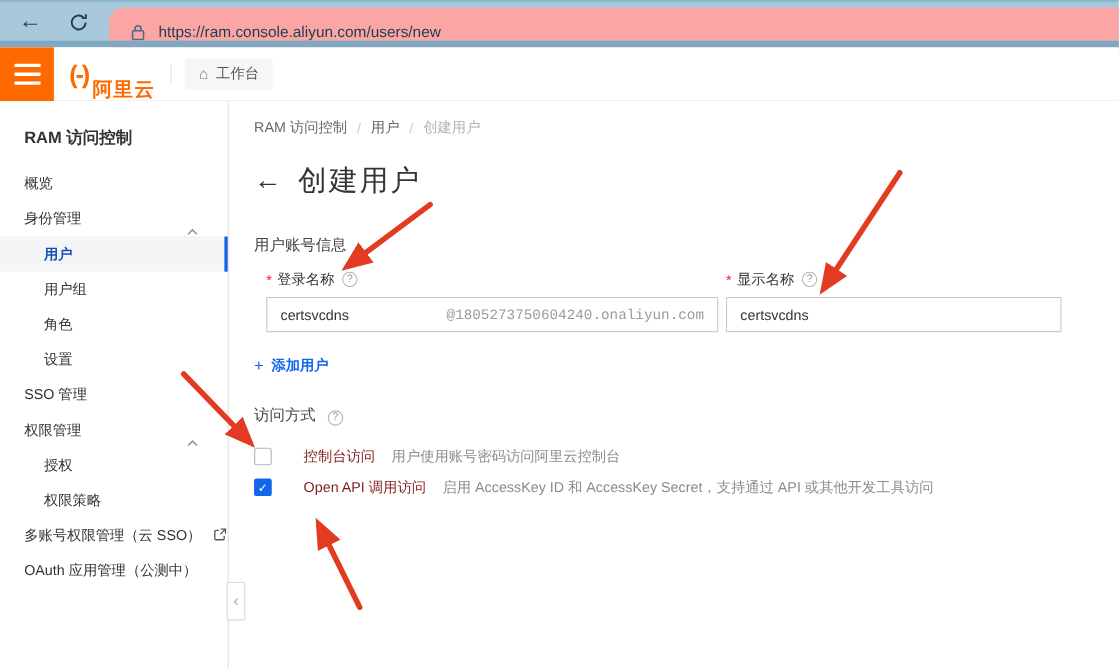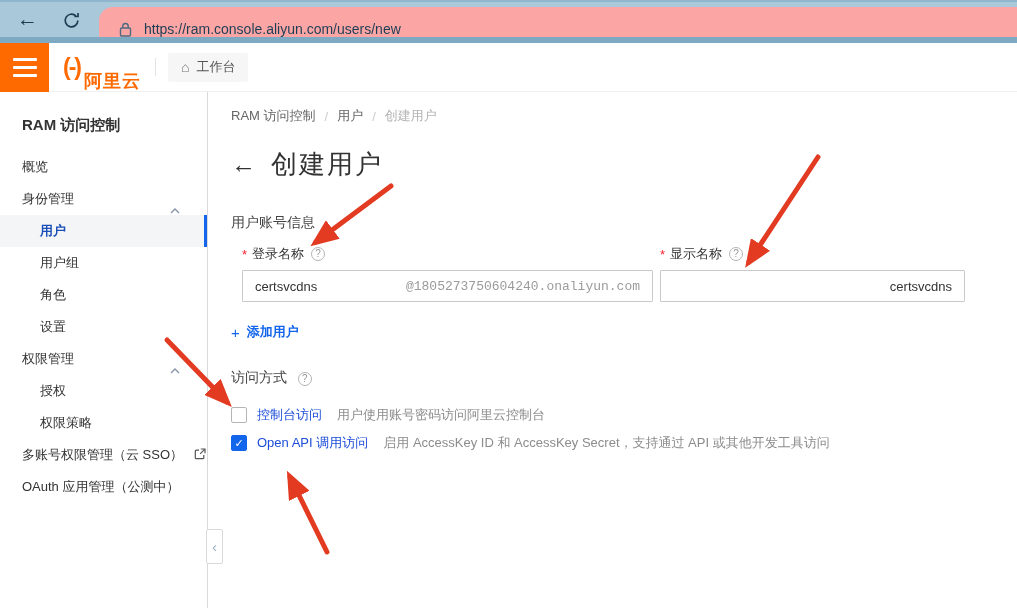--- a/index.html
+++ b/index.html
@@ -63,37 +63,37 @@
   .page-title { font-size:26px; color:#333; font-weight:500; letter-spacing:2px; }
 
   .section-label { margin-top:32px; font-size:14px; color:#444; }
   .form-row { display:flex; gap:7px; margin-left:11px; margin-top:13px; }
   .field-label { font-size:13px; color:#333; display:flex; align-items:center; }
   .req { color:#f5222d; margin-right:5px; font-size:13px; }
   .help { display:inline-block; width:14px; height:14px; border:1px solid #b5b5b5; border-radius:50%;
     color:#999; font-size:10px; line-height:12px; text-align:center; margin-left:7px; cursor:pointer; }
   .text-input { margin-top:7px; height:32px; border:1px solid #c9c9c9; border-radius:1px;
     background:#fff; display:flex; align-items:center; padding:0 12px; font-size:13px; color:#333;
-    cursor:text;justify-content:flex-end; }
+    cursor:text; }
   .text-input.login { width:411px; }
   .text-input.display { width:305px; }
   .suffix { margin-left:auto; color:#9b9b9b;font-family:Liberation Mono, monospace; }
 
   .add-user { margin-top:21px; display:flex; align-items:center; gap:7px;
     color:#1366ec; font-size:13px; font-weight:bold; cursor:pointer; width:max-content; }
   .add-user .plus { font-weight:400; font-size:15px; }
 
   .cb-row { margin-top:0; display:flex; align-items:center; font-size:13px; height:16px; }
   .cb-row.first { margin-top:20px; }
   .cb-row.second { margin-top:12px; }
   .cb { width:16px; height:16px; border:1px solid #b5b5b5; border-radius:2px;
     margin-right:10px; background:#fff; cursor:pointer; flex:0 0 auto; }
   .cb.checked { background:#1366ec; border-color:#1366ec; color:#fff;
     display:flex; align-items:center; justify-content:center; font-size:11px; font-weight:bold; }
-  .cb-label { color:#1d4ed8; margin-right:15px; cursor:pointer; }
+  .cb-label { color:#7f1d1d; margin-right:15px; cursor:pointer;margin-left:19px; }
   .cb-desc { color:#8c8c8c; }
 
   .btn-row { margin-top:18px; margin-left:10px; display:flex; gap:9px; }
   .btn { height:29px; font-size:13px; border-radius:1px; cursor:pointer;
     display:flex; align-items:center; justify-content:center;
     font-family:"Liberation Sans","DejaVu Sans",sans-serif; }
   .btn-primary { background:#1366ec; border:1px solid #1366ec; color:#fff; font-weight:bold; padding:0 21px; }
   .btn-default { background:#fff; border:1px solid #d4d4d4; color:#333; padding:0 25px; }
 
   
@@ -161,20 +161,23 @@
   <div class="side-item sub">
     <span>用户组</span>
   </div>
   <div class="side-item sub">
     <span>角色</span>
   </div>
   <div class="side-item sub">
     <span>设置</span>
   </div>
 
+  <div class="side-item">
+    <span>SSO 管理</span>
+  </div>
 
   <div class="side-item">
     <span>权限管理</span>
     <span class="chev">
       <svg width="12" height="8" viewBox="0 0 12 8">
           <polyline points="2,6 6,2 10,6" fill="none" stroke="#8796a8" stroke-width="1.4"></polyline>
         </svg>
     </span>
   </div>
 

